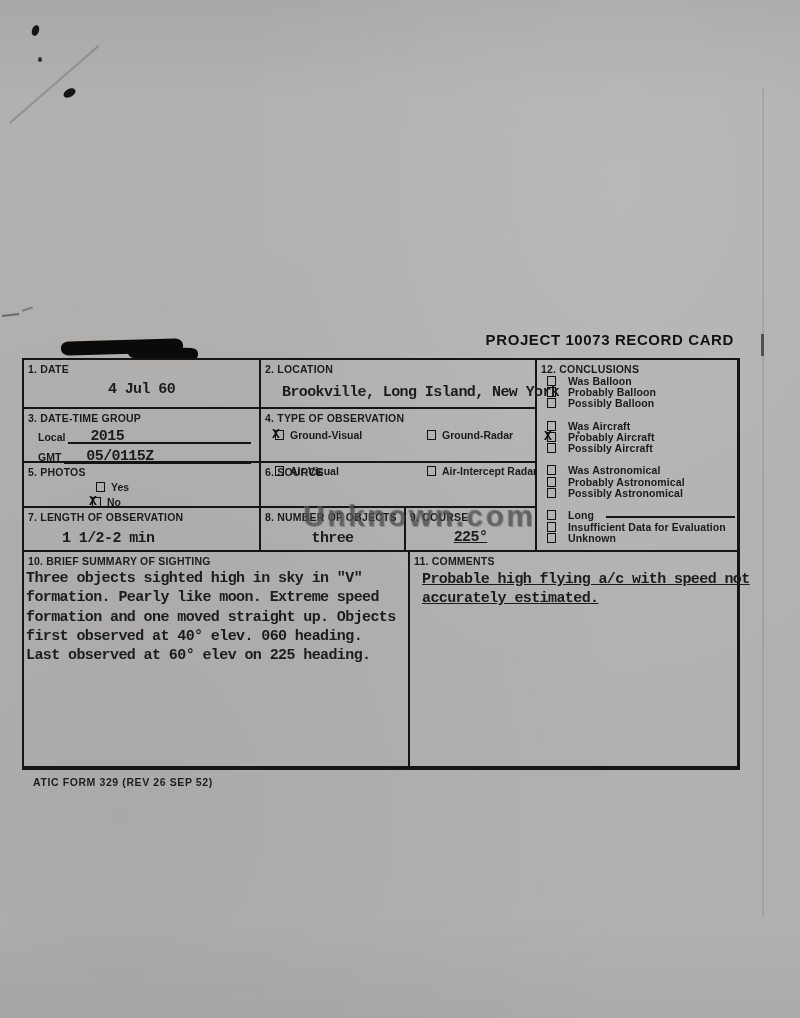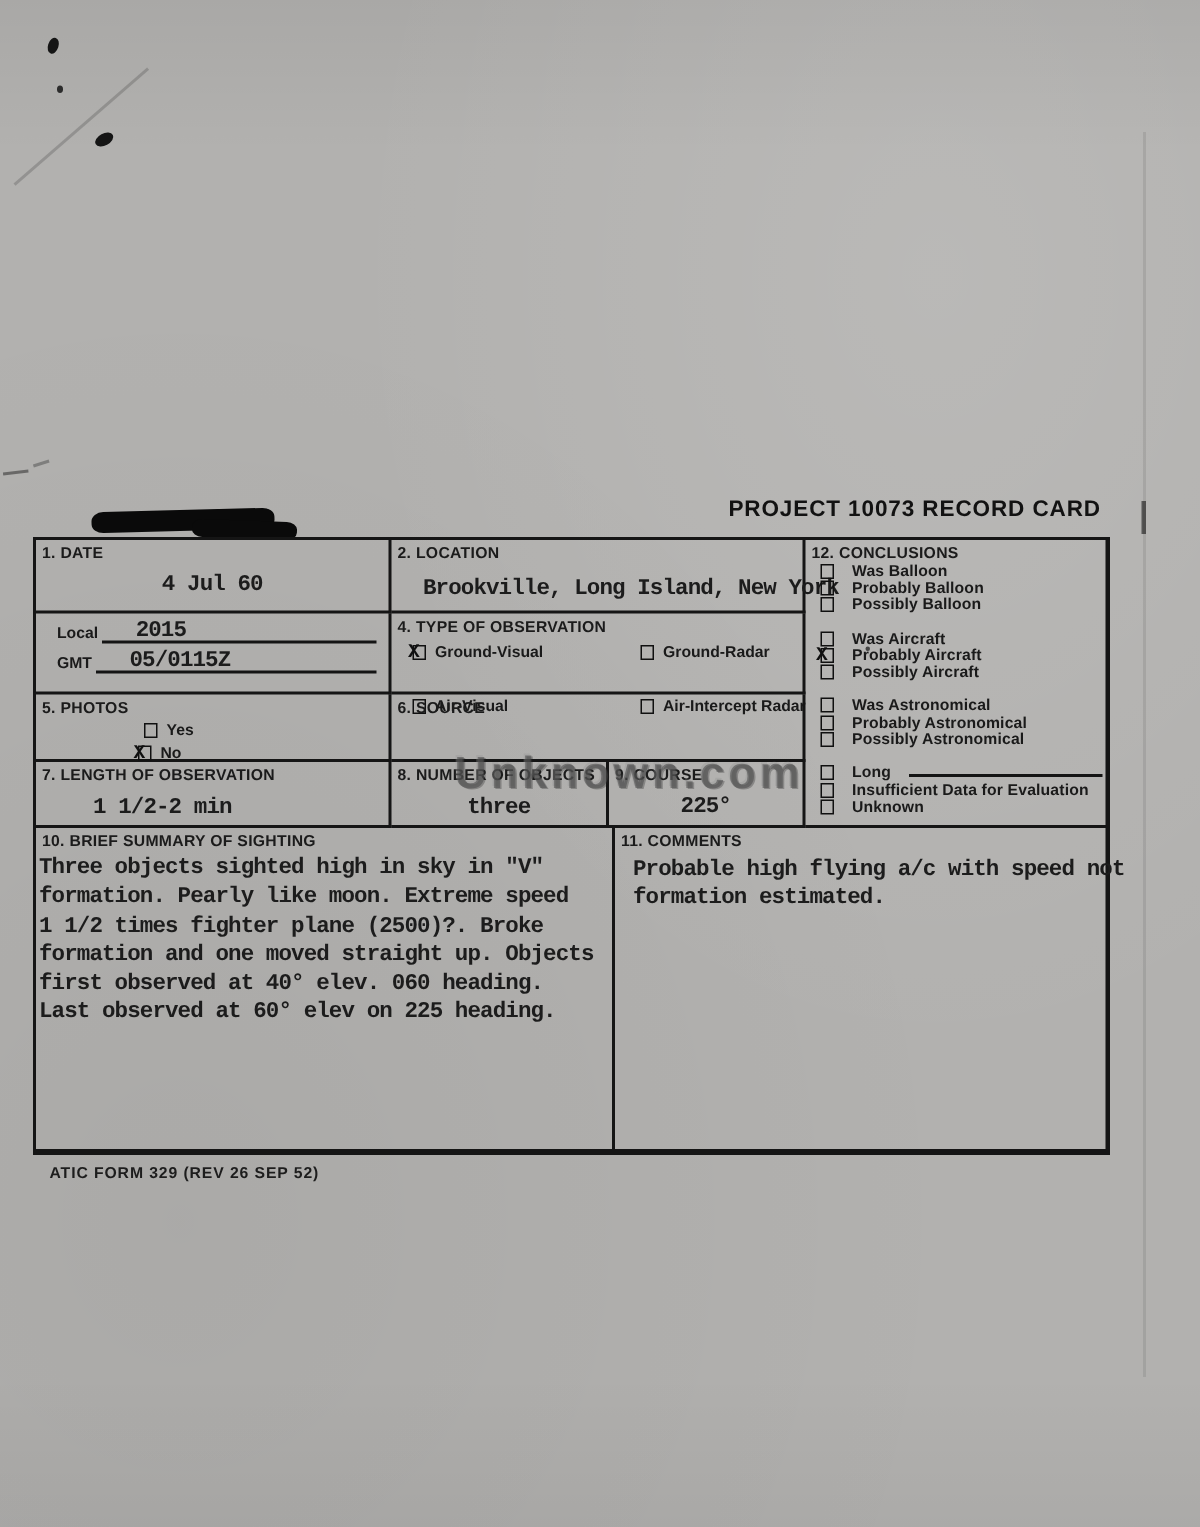--- a/index.html
+++ b/index.html
@@ -57,33 +57,33 @@
   #c-photos{left:0;top:103px;width:237px;height:45px;border-right-width:2px;border-bottom-width:2px;}
   .ph1{margin:3px 0 0 72px;}
   .ph2{margin:3px 0 0 68px;}
   #c-source{left:237px;top:103px;width:276px;height:45px;border-right-width:2px;border-bottom-width:2px;}
   #c-source .typed{margin-top:4px;}
   #c-len{left:0;top:148px;width:237px;height:44px;border-right-width:2px;border-bottom-width:2px;}
   #c-len .typed{margin:7px 0 0 38px;}
   #c-num{left:237px;top:148px;width:145px;height:44px;border-right-width:2px;border-bottom-width:2px;}
   #c-num .typed{margin-top:7px;}
   #c-course{left:382px;top:148px;width:131px;height:44px;border-right-width:2px;border-bottom-width:2px;}
-  #c-course .typed{margin-top:6px;}
+  #c-course .typed{margin-top:6px;text-decoration:underline;}
   #c-concl{left:513px;top:0;width:203px;height:192px;border-bottom-width:2px;}
   .cgroup{margin:0 0 11px 6px;}
   .cgroup:first-of-type{margin-top:4px;}
   .crow{display:flex;align-items:center;gap:12px;height:11.3px;padding-left:4px;}
   .crow .optlabel{letter-spacing:.1px;}
   .other-line{flex:1;border-bottom:2px solid #141414;margin-right:5px;transform:translateY(2px);}
   #c-sum{left:0;top:192px;width:386px;height:216px;border-right-width:2px;}
   .sumlines{margin:2px 0 0 2px;}
   .sumlines .typed{line-height:19.3px;}
   #c-comm{left:386px;top:192px;width:329px;height:216px;}
   .commlines{margin:3px 0 0 12px;}
-  .commlines .typed{line-height:19px;}
+  .commlines .typed{line-height:19px;text-decoration:underline;}
 
   .cb{display:inline-block;width:7px;height:8px;border:1.6px solid #101010;position:relative;flex:none;background:transparent;}
   .cb.checked::after{content:"X";position:absolute;left:-4px;top:-4px;
       font-family:"Liberation Mono",monospace;font-weight:700;font-size:13px;color:#101010;}
 </style>
 </head>
 <body>
 
 <div class="scan">
   <div class="tex"></div>
@@ -108,20 +108,21 @@
       <div class="flabel">1. DATE</div>
       <div class="typed center">4 Jul 60</div>
     </div>
 
     <div class="cell" id="c-loc">
       <div class="flabel">2. LOCATION</div>
       <div class="typed">Brookville, Long Island, New York</div>
     </div>
 
     <div class="cell" id="c-dtg">
+      <div class="flabel">3. DATE-TIME GROUP</div>
       <div class="dtg-row">
         <span class="lbl">Local</span>
         <span class="uline"><span class="typed">2015</span></span>
       </div>
       <div class="dtg-row">
         <span class="lbl">GMT</span>
         <span class="uline"><span class="typed">05/0115Z</span></span>
       </div>
     </div>
 
@@ -237,32 +238,31 @@
           <span class="optlabel">Unknown</span>
         </div>
       </div>
     </div>
 
     <div class="cell" id="c-sum">
       <div class="flabel">10. BRIEF SUMMARY OF SIGHTING</div>
       <div class="sumlines">
         <div class="typed">Three objects sighted high in sky in "V"</div>
         <div class="typed">formation. Pearly like moon. Extreme speed</div>
-        <div class="typed">1 1/2 times fighter plane (2500)?. Broke</div>
         <div class="typed">formation and one moved straight up. Objects</div>
         <div class="typed">first observed at 40° elev. 060 heading.</div>
         <div class="typed">Last observed at 60° elev on 225 heading.</div>
       </div>
     </div>
 
     <div class="cell" id="c-comm">
       <div class="flabel">11. COMMENTS</div>
       <div class="commlines">
         <div class="typed">Probable high flying a/c with speed not</div>
-        <div class="typed">formation estimated.</div>
+        <div class="typed">accurately estimated.</div>
       </div>
     </div>
 
   </div>
 
   <div class="wm">Unknown.com</div>
   <div class="footer">ATIC FORM 329 (REV 26 SEP 52)</div>
 </div>
 
 </body></html>

